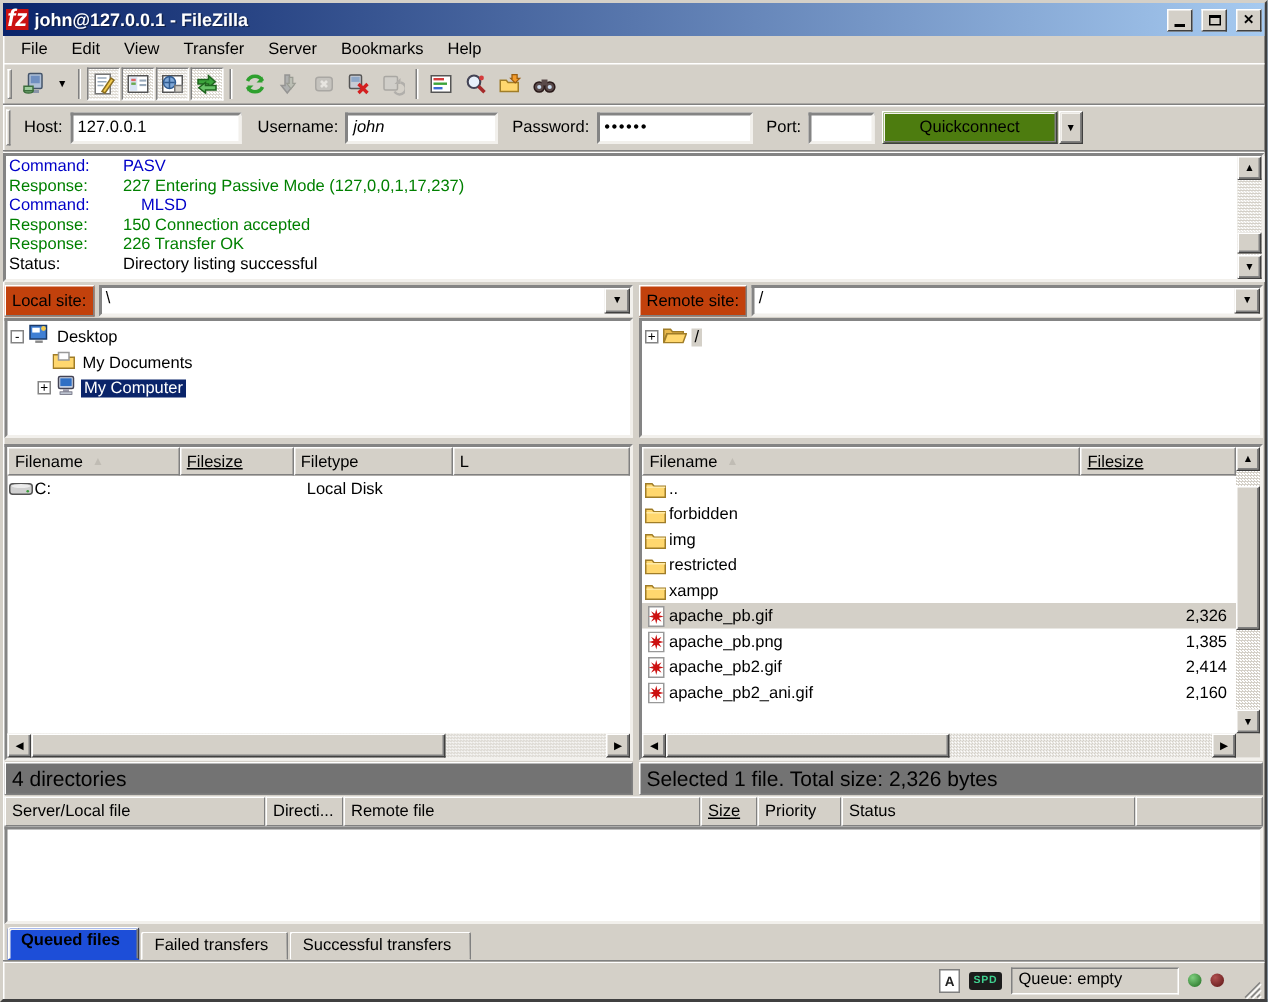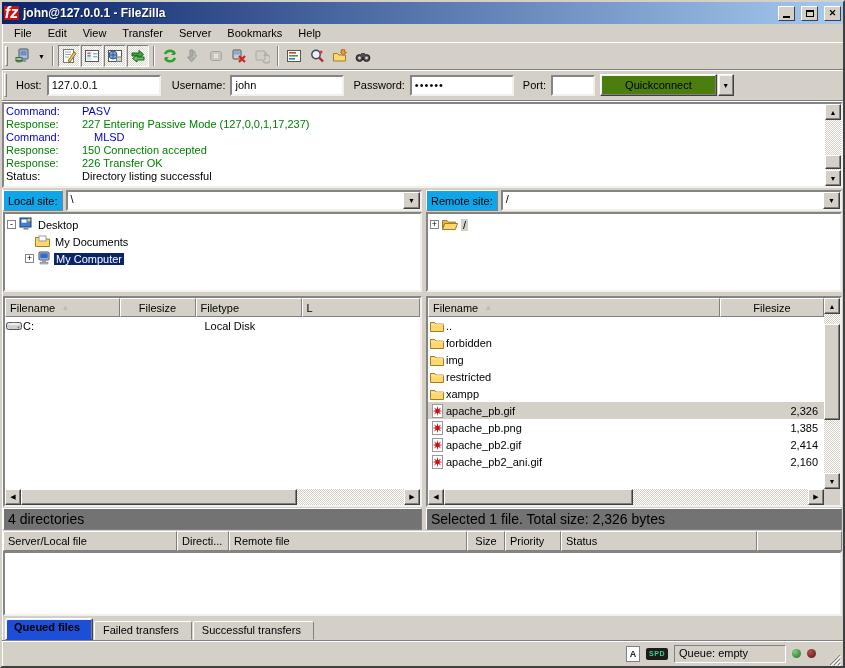--- a/index.html
+++ b/index.html
@@ -52,38 +52,38 @@
   .sthumb { background:#d4d0c8; border:1px solid; border-color:#fff #404040 #404040 #fff; box-shadow:inset -1px -1px 0 #808080; }
   .strack { flex:1; display:flex; flex-direction:column; }
   .strack-h { flex:1; display:flex; }
 
   
   .main { flex:1 1 auto; display:flex; min-height:0; padding:1px 1px 0 1px; }
   .pane-left { width:419px; flex:0 0 419px; display:flex; flex-direction:column; min-height:0; }
   .vsplit { width:4px; flex:0 0 4px; }
   .pane-right { flex:1; display:flex; flex-direction:column; min-height:0; }
   .site-row { height:22px; flex:0 0 22px; display:flex; align-items:center; gap:3px; padding-bottom:1px; }
-  .site-label { font-size:11px; padding:3px 4px; border:1px solid; border-color:#fff #808080 #808080 #fff; background:#0ea5e9; height:21px; display:flex; align-items:center; }
+  .site-label { font-size:11px; padding:3px 4px; border:1px solid; border-color:#fff #808080 #808080 #fff; background:#c2410c; height:21px; display:flex; align-items:center; }
   .combo { flex:1; height:21px; display:flex; background:#fff; border:2px solid; border-color:#848484 #f2f0ec #f2f0ec #848484; }
   .combo-val { flex:1; font-size:11px; padding:1px 3px; white-space:pre; }
   .combo-drop { width:17px; background:#d4d0c8; border:1px solid; border-color:#fff #404040 #404040 #fff; box-shadow:inset -1px -1px 0 #808080; display:flex; align-items:center; justify-content:center; font-size:7px; }
   .treebox { height:80px; flex:0 0 80px; background:#fff; border:2px solid; border-color:#848484 #f2f0ec #f2f0ec #848484; padding:2px 0 0 2px; overflow:hidden; }
   .hsplit { height:4px; flex:0 0 4px; }
   .tree-row { height:17px; display:flex; align-items:center; gap:3px; font-size:11px; white-space:nowrap; }
   .expbox { width:9px; height:9px; flex:0 0 9px; background:#fff; border:1px solid #848484; font-size:9px; line-height:7px; text-align:center; color:#000; }
   .tlabel { padding:0 2px; }
   .tlabel.sel-active { background:#0a246a; color:#fff; }
   .tlabel.sel-inactive { background:#d4d0c8; }
 
   .listbox { flex:1; min-height:0; background:#fff; border:2px solid; border-color:#848484 #f2f0ec #f2f0ec #848484; display:grid; }
   .listbox.with-vs { grid-template-columns:1fr 16px; grid-template-rows:19px 1fr 16px; }
   .listbox.no-vs { grid-template-columns:1fr; grid-template-rows:19px 1fr 16px; }
   .lheader { display:flex; background:#d4d0c8; }
   .hcell { border:1px solid; border-color:#fff #808080 #808080 #fff; background:#d4d0c8; font-size:11px; padding:1px 4px; display:flex; align-items:center; gap:6px; overflow:hidden; white-space:nowrap; }
-  .hcell.right { justify-content:center; }
+  .hcell.right { justify-content:flex-start;text-decoration:underline; }
   .sort-ind { color:#c0bcb4; font-size:8px; }
   .lrows { overflow:hidden; }
   .frow { height:17px; display:flex; align-items:center; font-size:11px; white-space:nowrap; }
   .frow .ficon { width:18px; flex:0 0 18px; display:flex; justify-content:center; }
   .frow .fname { flex:1; overflow:hidden; }
   .frow.sel { background:#d4d0c8; }
   .fsize { text-align:right; padding-right:6px; }
   .corner { background:#d4d0c8; }
   .status-row { height:22px; flex:0 0 22px; margin-top:1px; border:1px solid; border-color:#fff #808080 #808080 #fff; background:#737373; font-size:14px; display:flex; align-items:center; padding:0 4px; }
 
@@ -274,21 +274,21 @@
           </svg>
         </span>
     </div>
   </div>
 
   <div class="quickbar">
     <div class="qgrip"></div>
     <span class="qlabel">Host:</span>
     <input class="qinput field" style="width: 114px;" value="127.0.0.1">
     <span class="qlabel" style="margin-left:6px">Username:</span>
-    <input class="qinput field" style="width: 114px;" value="john">
+    <input class="qinput field" style="width: 102px; font-style: italic;" value="john">
     <span class="qlabel" style="margin-left:4px">Password:</span>
     <input class="qinput field" style="width: 104px; letter-spacing: 1px;" value="••••••">
     <span class="qlabel" style="margin-left:4px">Port:</span>
     <input class="qinput field" style="width: 44px;" value="">
     <button class="qc-btn">Quickconnect</button>
     <div class="qc-drop" style="margin-left:-4px">
         <span>▼</span>
       </div>
   </div>
 

